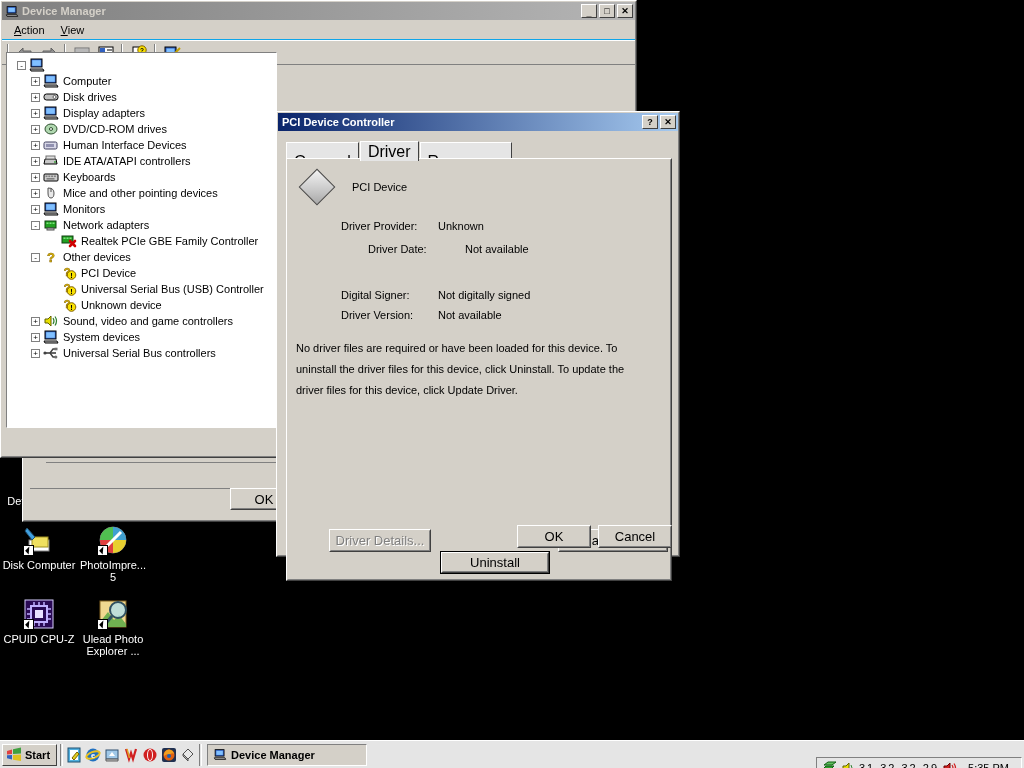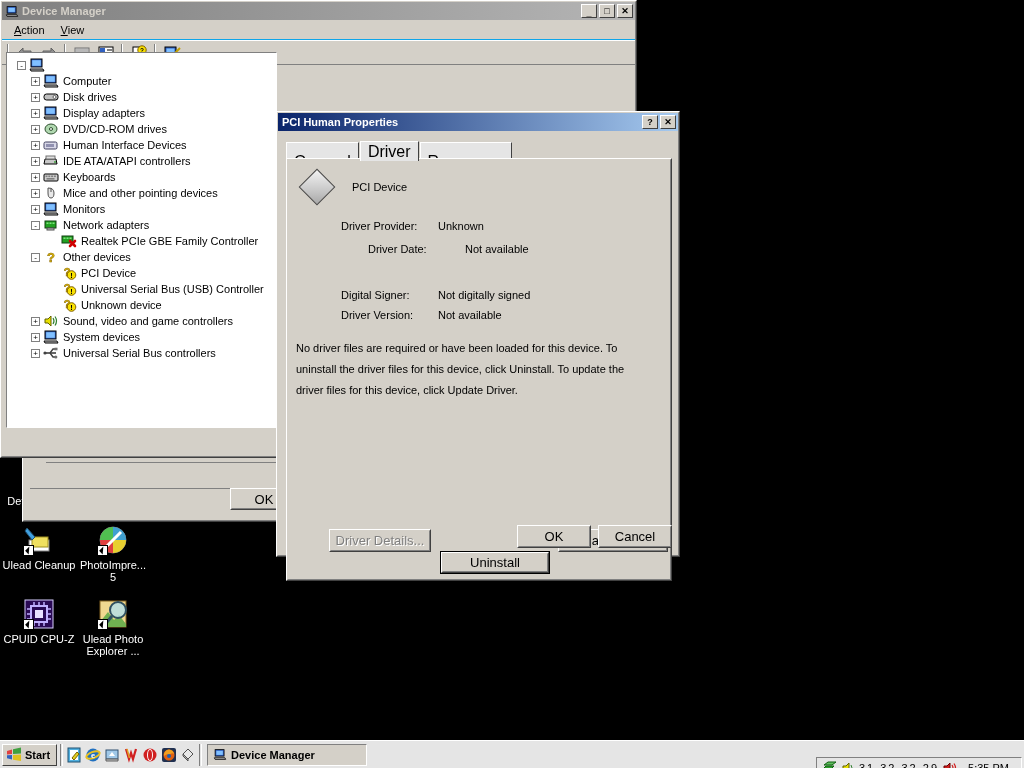--- a/index.html
+++ b/index.html
@@ -317,21 +317,21 @@
 
   <div class="desk-icon" style="left:2px; top:524px;">
     <div class="glyph">
       <svg width="32" height="32" viewBox="0 0 32 32">
         <rect x="6" y="16" width="20" height="11" fill="#ffffff" stroke="#808080"></rect>
         <rect x="9" y="13" width="16" height="10" fill="#f0e060" stroke="#a09020"></rect>
         <path d="M4 4 L12 13 L9 16 L2 7 Z" fill="#40a0e0" stroke="#205070"></path>
       </svg>
       <div class="shortcut-arrow"></div>
     </div>
-    <div>Ulead Cleanup</div>
+    <div>Disk Computer</div>
   </div>
 
   <div class="desk-icon" style="left:76px; top:524px;">
     <div class="glyph">
       <svg width="32" height="32" viewBox="0 0 32 32">
         <circle cx="16" cy="16" r="13" fill="#d8d8d8" stroke="#707070"></circle>
         <path d="M16 3 A13 13 0 0 1 29 16 L16 16 Z" fill="#40a0d0"></path>
         <path d="M16 29 A13 13 0 0 1 3 16 L16 16 Z" fill="#e04040"></path>
         <path d="M3 16 A13 13 0 0 1 16 3 L16 16 Z" fill="#50c050"></path>
         <path d="M29 16 A13 13 0 0 1 16 29 L16 16 Z" fill="#e8d030"></path>
@@ -703,21 +703,21 @@
           </div>
       </div>
 
     </div>
   </div>
 
   <div class="win" id="propdlg">
     <div class="win-inner">
 
       <div class="titlebar active">
-        <span class="tb-title" style="margin-left:1px;">PCI Human Properties</span>
+        <span class="tb-title" style="margin-left:1px;">PCI Device Controller</span>
         <span class="tb-btns">
           <span class="tb-btn">
             <span>?</span>
           </span>
           <span class="tb-btn">
             <span>✕</span>
           </span>
         </span>
       </div>
 

